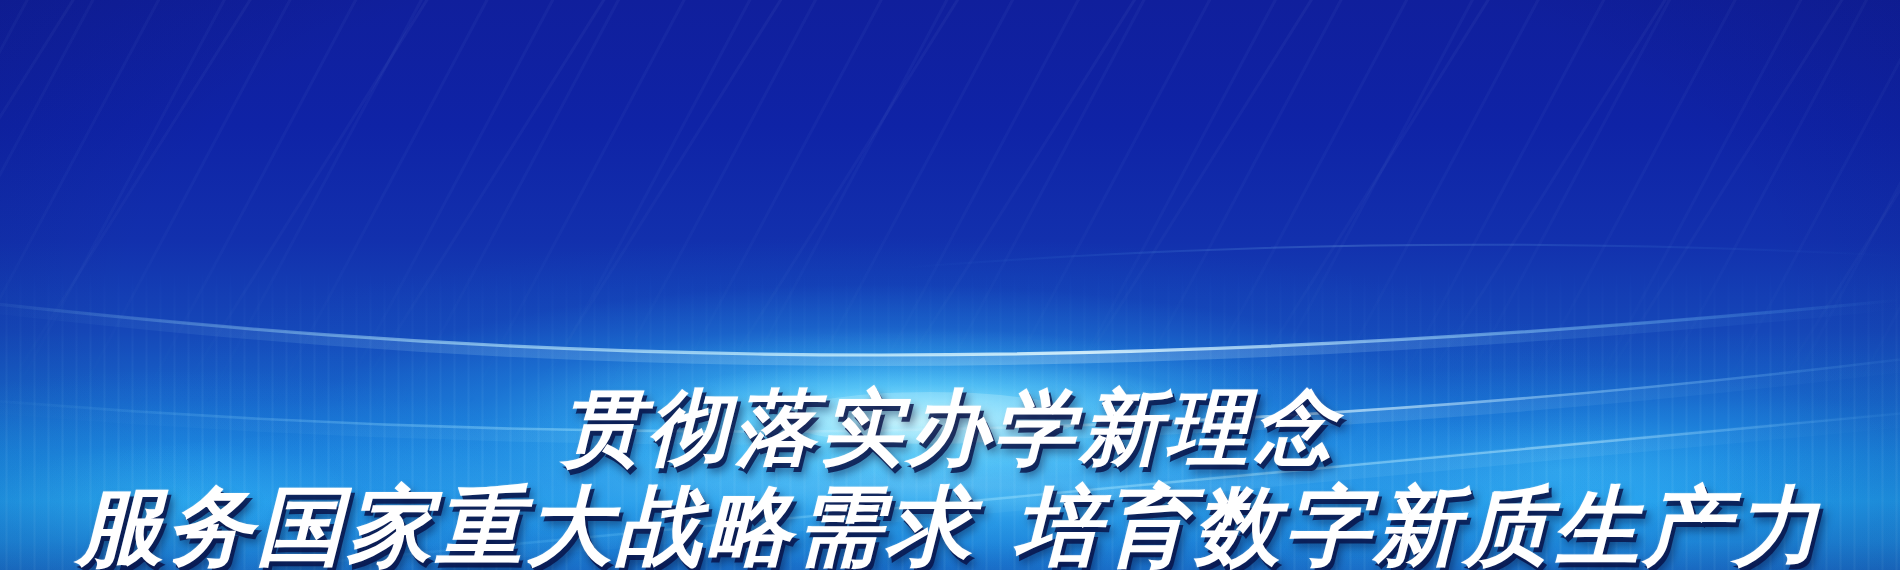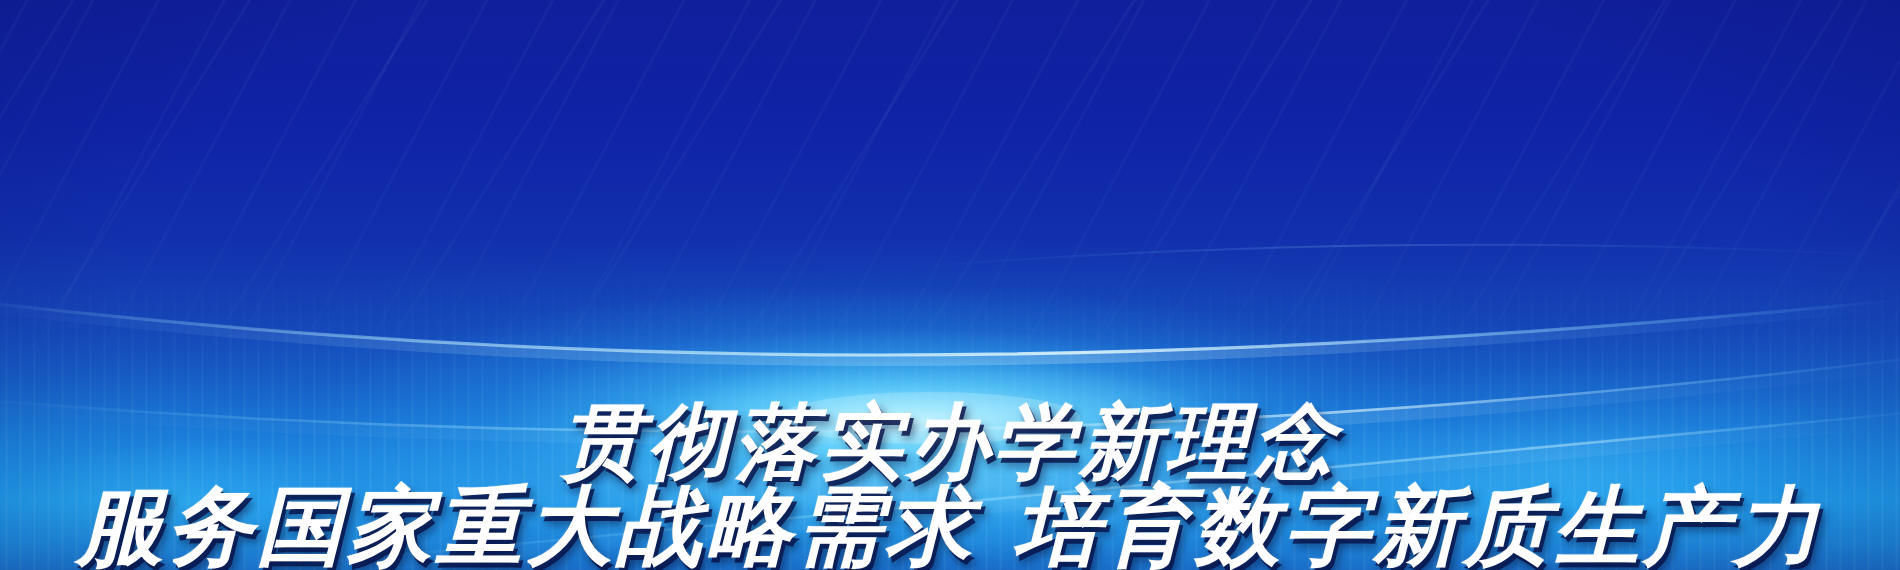--- a/index.html
+++ b/index.html
@@ -185,20 +185,21 @@
 
   #title-line-1 {
     font-size: 82px;
     line-height: 1;
     margin-top: 124px;
   }
 
   #title-line-2 {
     font-size: 86px;
     line-height: 1;
+    margin-top: 14px;
     letter-spacing: 0.045em;
   }
 
   .gap {
     display: inline-block;
     width: 0.45em;
   }
 </style>
 </head>
 <body>

